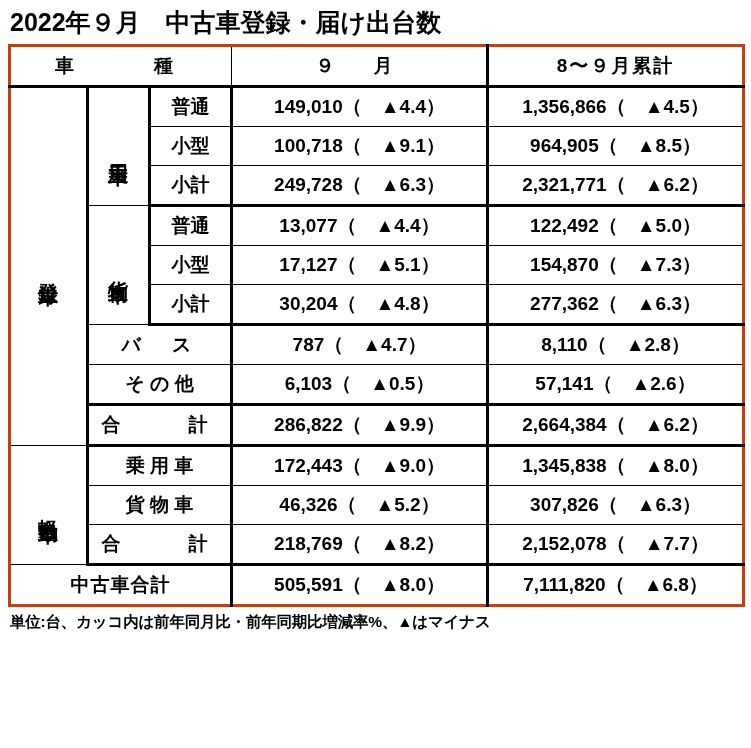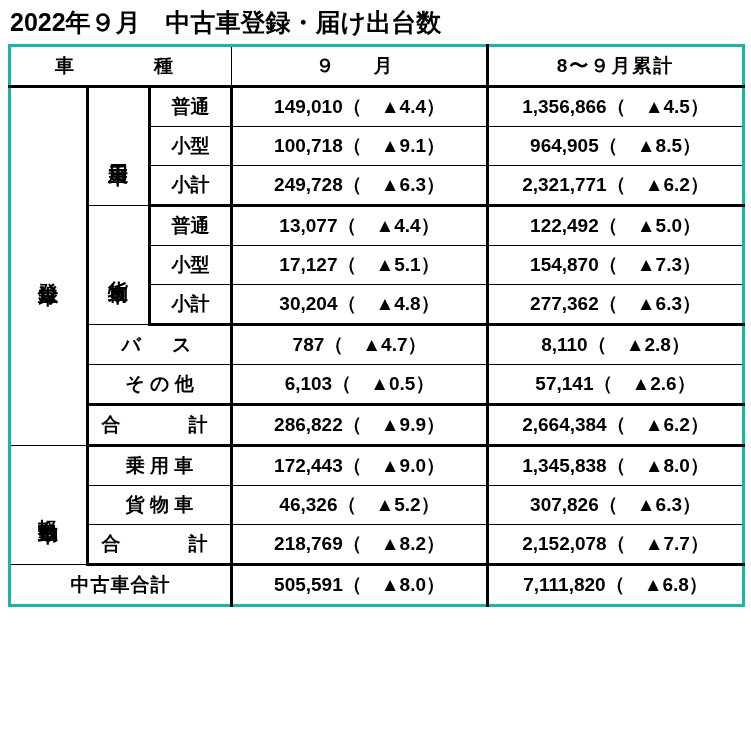--- a/index.html
+++ b/index.html
@@ -26,21 +26,21 @@
     font-weight: bold;
     letter-spacing: 0px;
     line-height: 32px;
     margin: 0 0 6px 2px;
     white-space: nowrap;
   }
   table.main {
     border-collapse: collapse;
     table-layout: fixed;
     width: 735px;
-    border: 3px solid #14b8a6;
+    border: 3px solid #c2410c;
   }
   table.main td, table.main th {
     border: 1px solid #000;
     padding: 0;
     font-weight: bold;
     font-size: 19px;
     text-align: center;
     vertical-align: middle;
     height: 38px;
   }
@@ -202,13 +202,14 @@
       </tr>
 
       <tr>
         <td class="b-right-thick cat-label" colspan="3">中古車合計</td>
         <td class="num b-right-thick">505,591（　▲8.0）</td>
         <td class="num">7,111,820（　▲6.8）</td>
       </tr>
     </tbody>
   </table>
 
+  <div class="footnote">単位:台、カッコ内は前年同月比・前年同期比増減率%、▲はマイナス</div>
 </div>
 
 </body></html>

